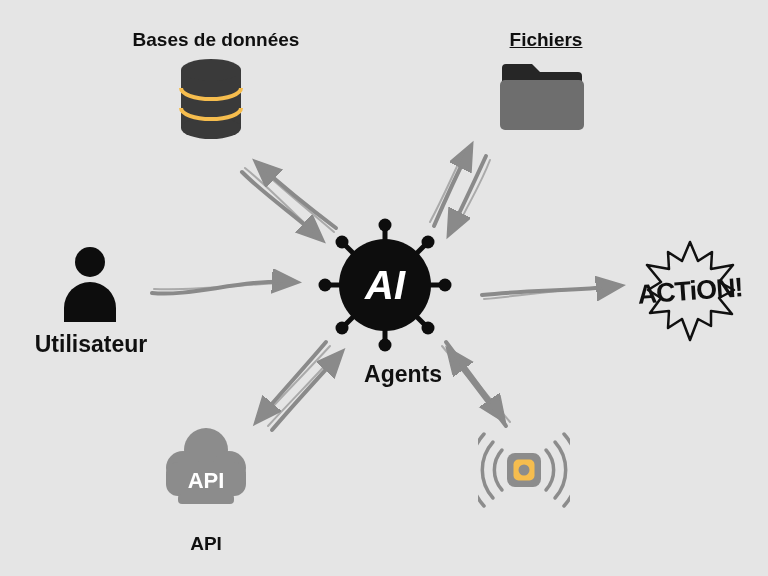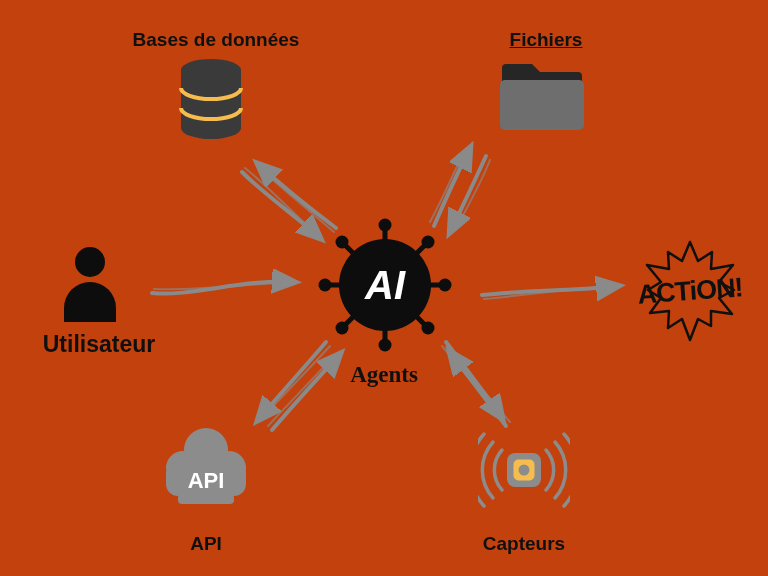--- a/index.html
+++ b/index.html
@@ -1,19 +1,19 @@
 <!DOCTYPE html>
 <html><head>
 <meta charset="utf-8">
 <style>
   html,body{margin:0;padding:0;}
   .canvas{
     position:relative;
     width:768px;height:576px;
-    background:#c2410c;
+    background:#e5e5e5;
     overflow:hidden;
     font-family:"Liberation Sans", sans-serif;
   }
   .label{
     position:absolute;
     text-align:center;
     font-weight:bold;
     color:#101010;
     line-height:1.1;
   }
@@ -104,21 +104,21 @@
       <rect x="2" y="24" width="84" height="50" rx="5" fill="#6E6E6E"></rect>
     </svg>
   </div>
 
   <div class="icon node" style="left:58px;top:246px;">
     <svg width="64" height="76" viewBox="0 0 64 76">
       <circle cx="32" cy="16" r="15" fill="#0D0D0D"></circle>
       <path d="M6,76 v-14 a26,26 0 0 1 52,0 v14 z" fill="#0D0D0D"></path>
     </svg>
   </div>
-  <div class="label lbl-big node" style="left:16px;top:332px;width:166px;">Utilisateur</div>
+  <div class="label lbl-big node" style="left:8px;top:332px;width:166px;">Utilisateur</div>
 
   <div class="icon node" style="left:315px;top:215px;font-style:italic;">
     <svg width="140" height="140" viewBox="0 0 140 140">
       <g stroke="#0D0D0D" stroke-width="5">
         <line x1="70" y1="25" x2="70" y2="12"></line>
         <line x1="70" y1="115" x2="70" y2="128"></line>
         <line x1="25" y1="70" x2="12" y2="70"></line>
         <line x1="115" y1="70" x2="128" y2="70"></line>
         <line x1="38" y1="38" x2="29" y2="29"></line>
         <line x1="102" y1="38" x2="111" y2="29"></line>
@@ -132,21 +132,21 @@
         <circle cx="130" cy="70" r="6.5"></circle>
         <circle cx="27" cy="27" r="6.5"></circle>
         <circle cx="113" cy="27" r="6.5"></circle>
         <circle cx="27" cy="113" r="6.5"></circle>
         <circle cx="113" cy="113" r="6.5"></circle>
         <circle cx="70" cy="70" r="46"></circle>
       </g>
       <text x="70" y="70" text-anchor="middle" dominant-baseline="central" font-family="Liberation Sans, sans-serif" font-weight="bold" font-size="40" fill="#FFFFFF">AI</text>
     </svg>
   </div>
-  <div class="label lbl-big node" style="left:324px;top:362px;width:120px;font-family:Liberation Serif, serif;">Agents</div>
+  <div class="label lbl-big node" style="left:343px;top:362px;width:120px;">Agents</div>
 
   <div class="icon node" style="left:160px;top:422px;">
     <svg width="92" height="88" viewBox="0 0 92 88">
       <g fill="#8C8C8C">
         <circle cx="46" cy="28" r="22"></circle>
         <circle cx="23" cy="46" r="17"></circle>
         <circle cx="69" cy="46" r="17"></circle>
         <rect x="6" y="40" width="80" height="34" rx="12"></rect>
         <rect x="18" y="72" width="56" height="10" rx="4"></rect>
       </g>
@@ -163,21 +163,20 @@
         <path d="M6,10 a54,54 0 0 0 0,72"></path>
         <path d="M68,26 a30,30 0 0 1 0,40"></path>
         <path d="M77,18 a42,42 0 0 1 0,56"></path>
         <path d="M86,10 a54,54 0 0 1 0,72"></path>
       </g>
       <rect x="29" y="29" width="34" height="34" rx="8" fill="#8C8C8C"></rect>
       <rect x="35.5" y="35.5" width="21" height="21" rx="5" fill="#F6BD4E"></rect>
       <circle cx="46" cy="46" r="5.5" fill="#8C8C8C"></circle>
     </svg>
   </div>
-  <div class="label lbl-bottom node" style="left:468px;top:534px;width:112px;">Capteurs</div>
 
   <div class="icon node" style="left:616px;top:236px;">
     <svg width="148" height="108" viewBox="0 0 148 106">
       <g transform="translate(2,1)">
         <path d="M72,4 L80,23 L94,14 L93,31 L115,27 L101,44 L116,52 L101,60 L114,76 L93,73 L93,88 L80,81 L72,102 L64,81 L50,90 L51,73 L32,75 L43,60 L30,52 L43,44 L29,27 L51,31 L50,14 L64,23 Z" fill="none" stroke="#101010" stroke-width="2.5" stroke-linejoin="round"></path>
         <text x="72" y="53" text-anchor="middle" dominant-baseline="central" transform="rotate(-4 72 52)" font-family="Liberation Sans, sans-serif" font-weight="bold" font-size="27" fill="#101010" letter-spacing="-1">ACTiON!</text>
       </g>
     </svg>
   </div>
 

